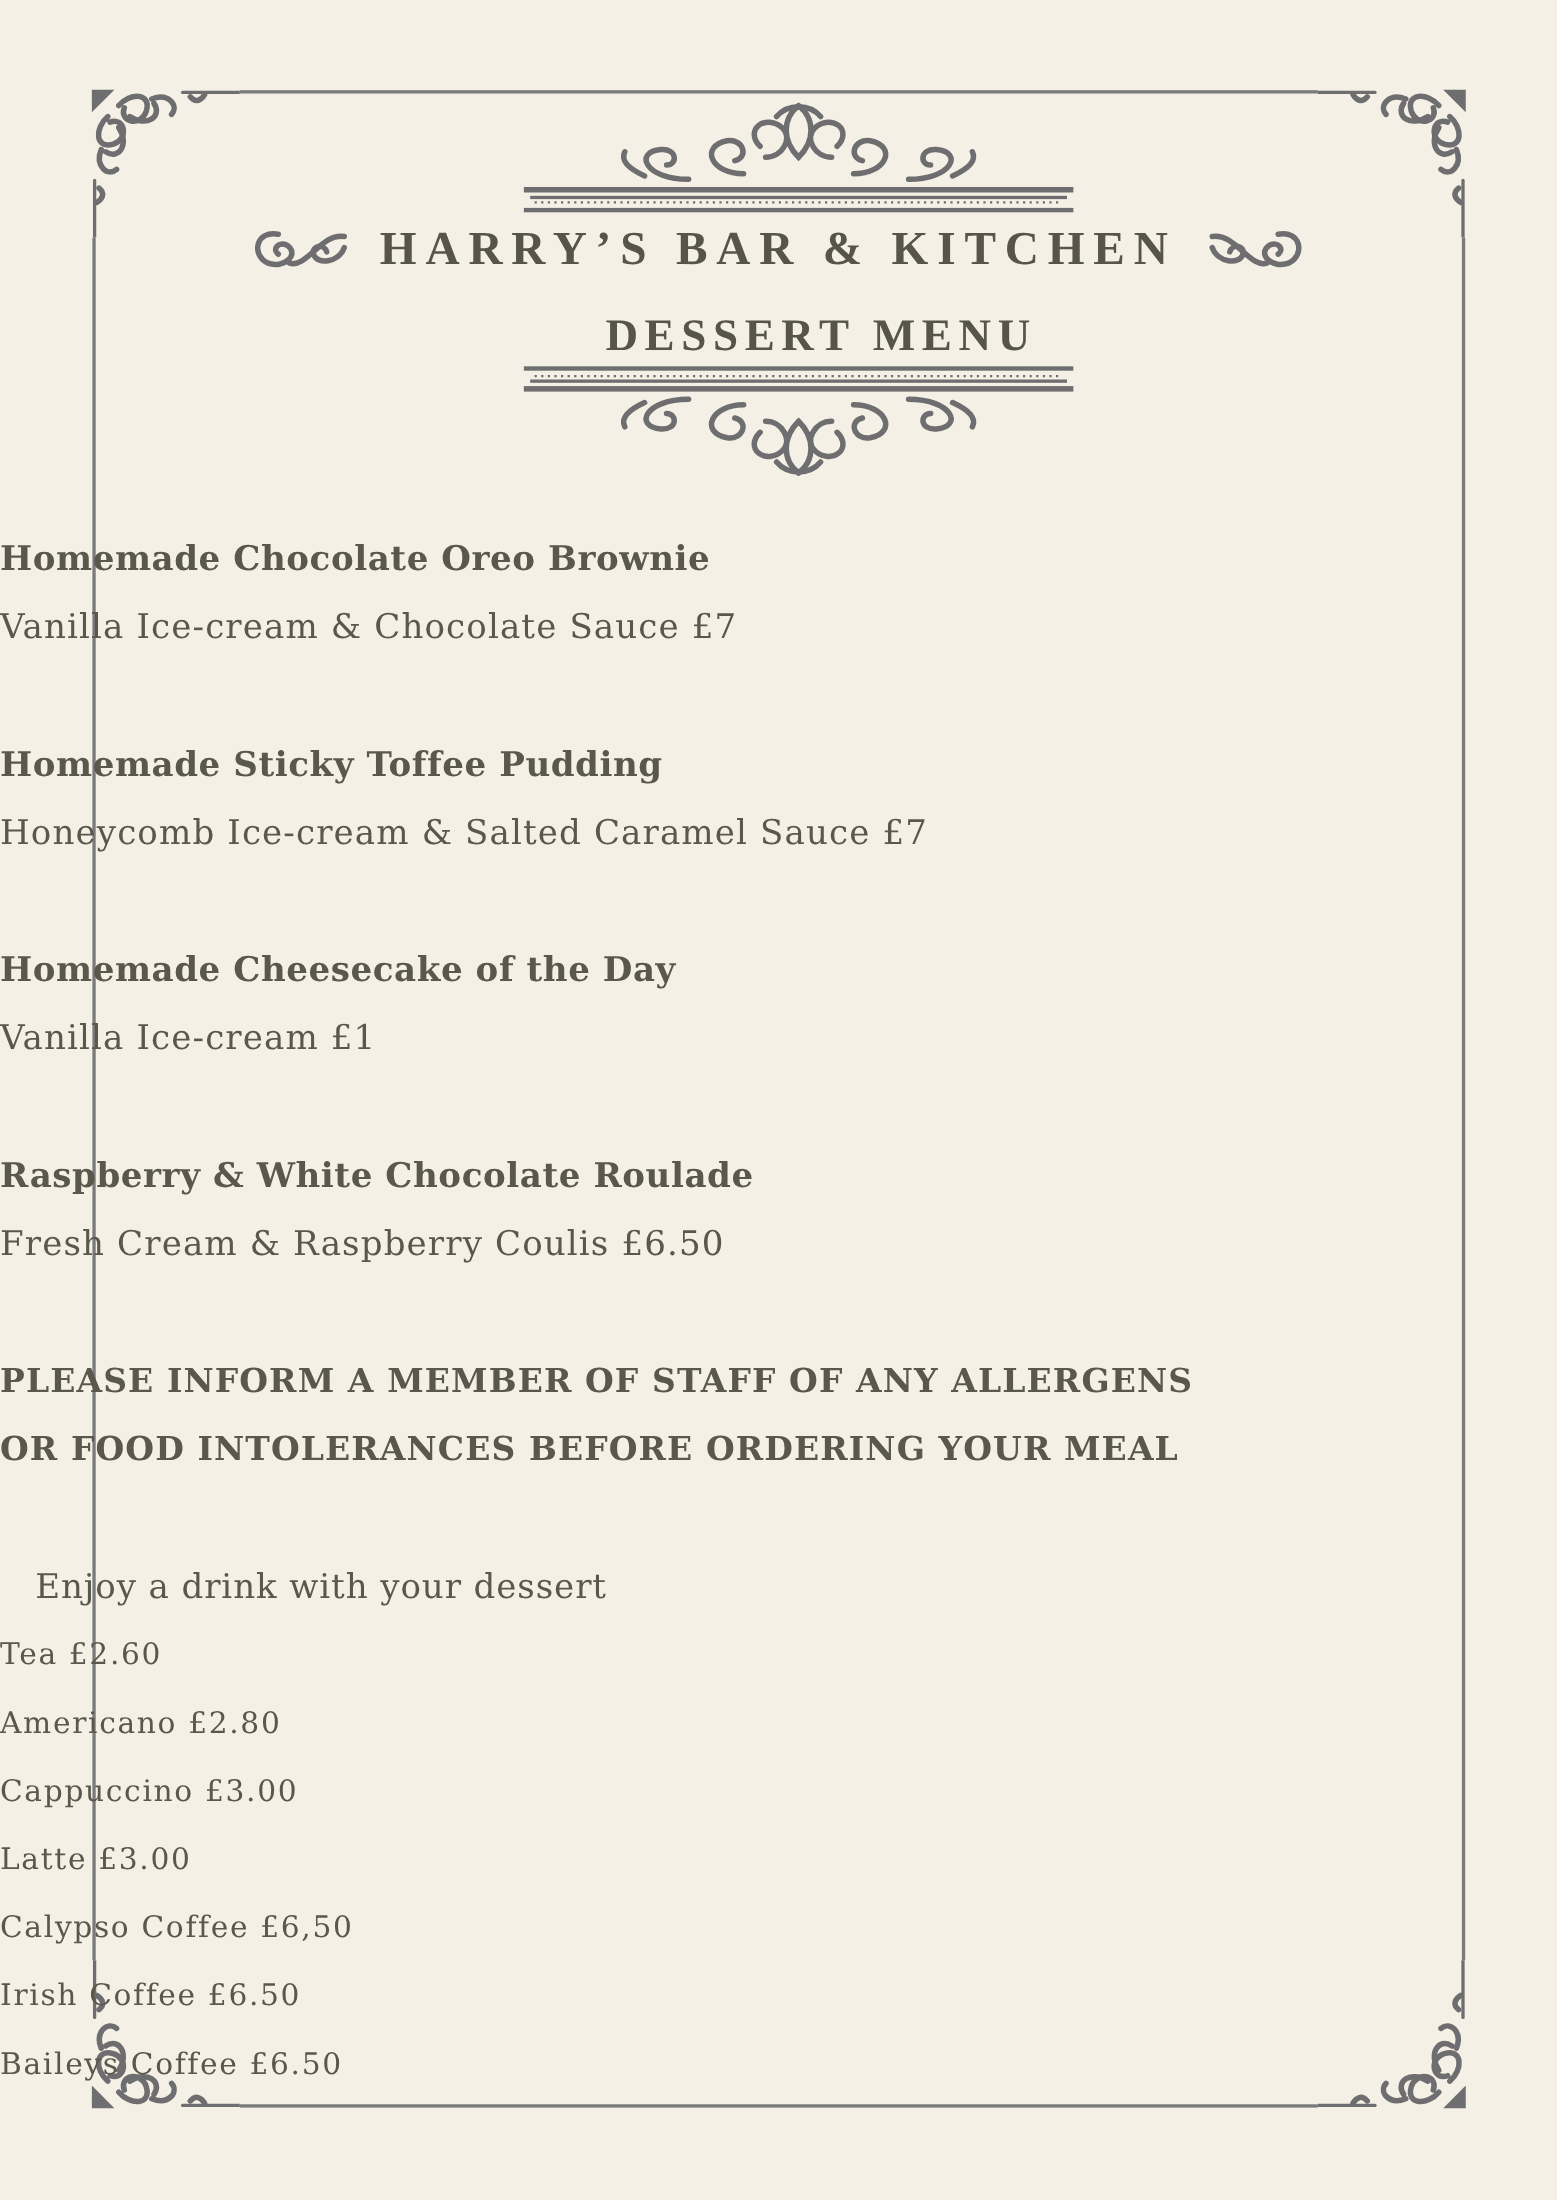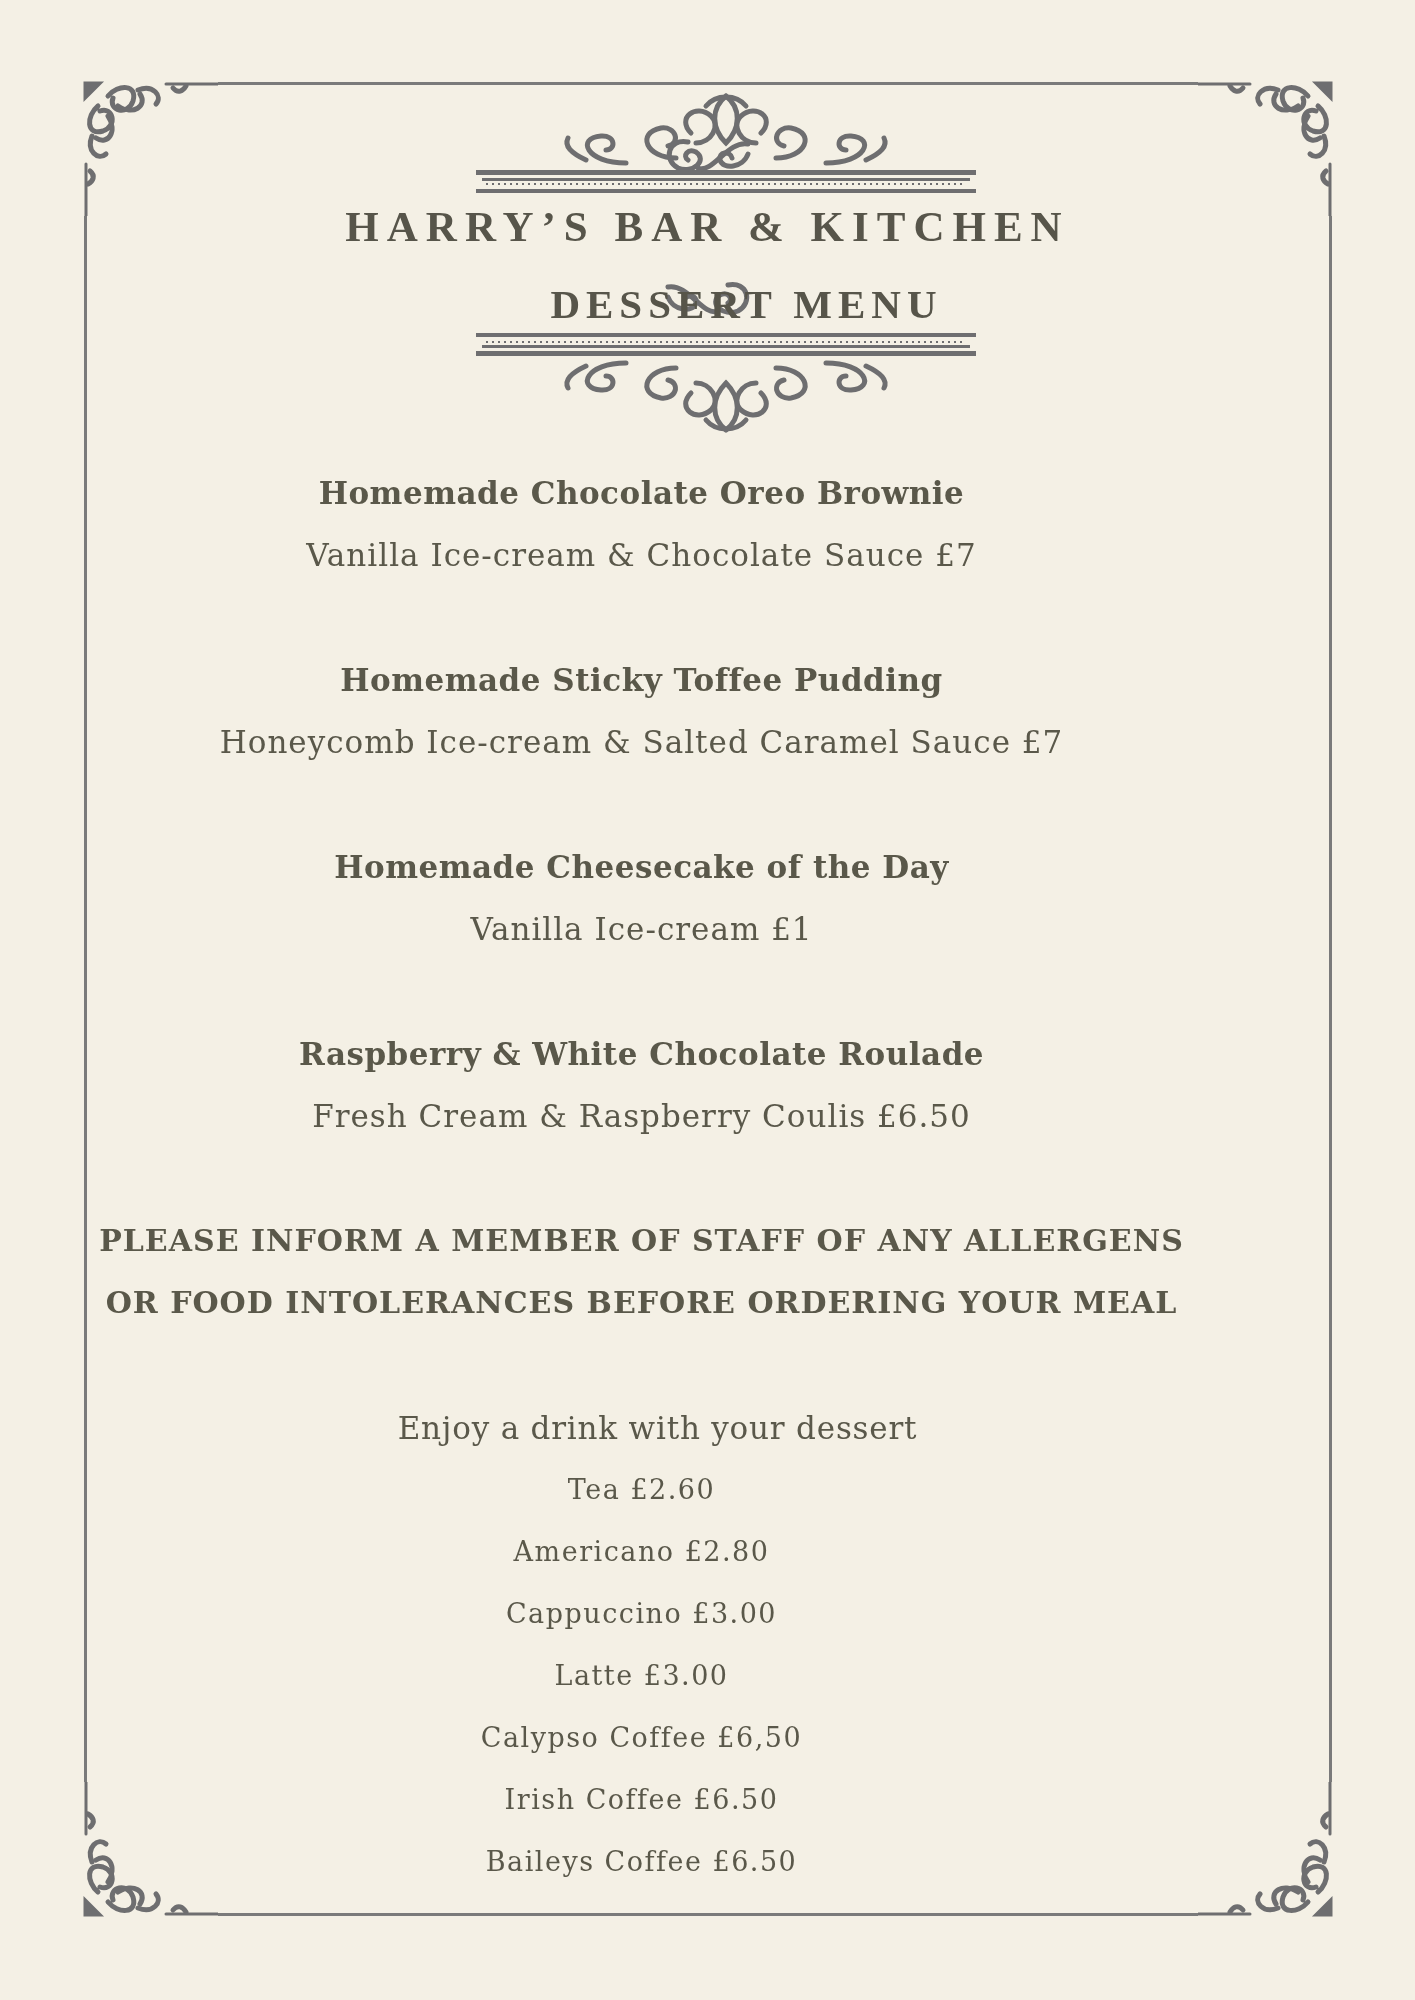--- a/index.html
+++ b/index.html
@@ -49,21 +49,20 @@
     .title-row {
       position: absolute;
       left: 0;
       width: 1415px;
       top: 196px;
       height: 60px;
       display: flex;
       justify-content: center;
       align-items: center;
       gap: 22px;
-      flex-direction: column;
     }
     .swirl svg { width: 100px; height: 50px; display: block; }
     .title {
       font-family: "Liberation Serif", "DejaVu Serif", serif;
       font-weight: bold;
       font-size: 43px;
       letter-spacing: 8px;
       color: #57554a;
     }
     .subtitle {
@@ -77,22 +76,22 @@
       font-size: 41px;
       letter-spacing: 6px;
       color: #57554a;
       padding-left: 39px;
     }
 
     .content {
       position: absolute;
       left: 0;
       width: 1283px;
-      top: 462px;
-      text-align: center;
+      top: 477px;
+      text-align: left;
     }
     .dish-name {
       font-weight: bold;
       font-size: 31px;
       line-height: 62px;
       letter-spacing: 0.5px;
       height: 62px;
     }
     .dish-desc {
       font-size: 31px;

